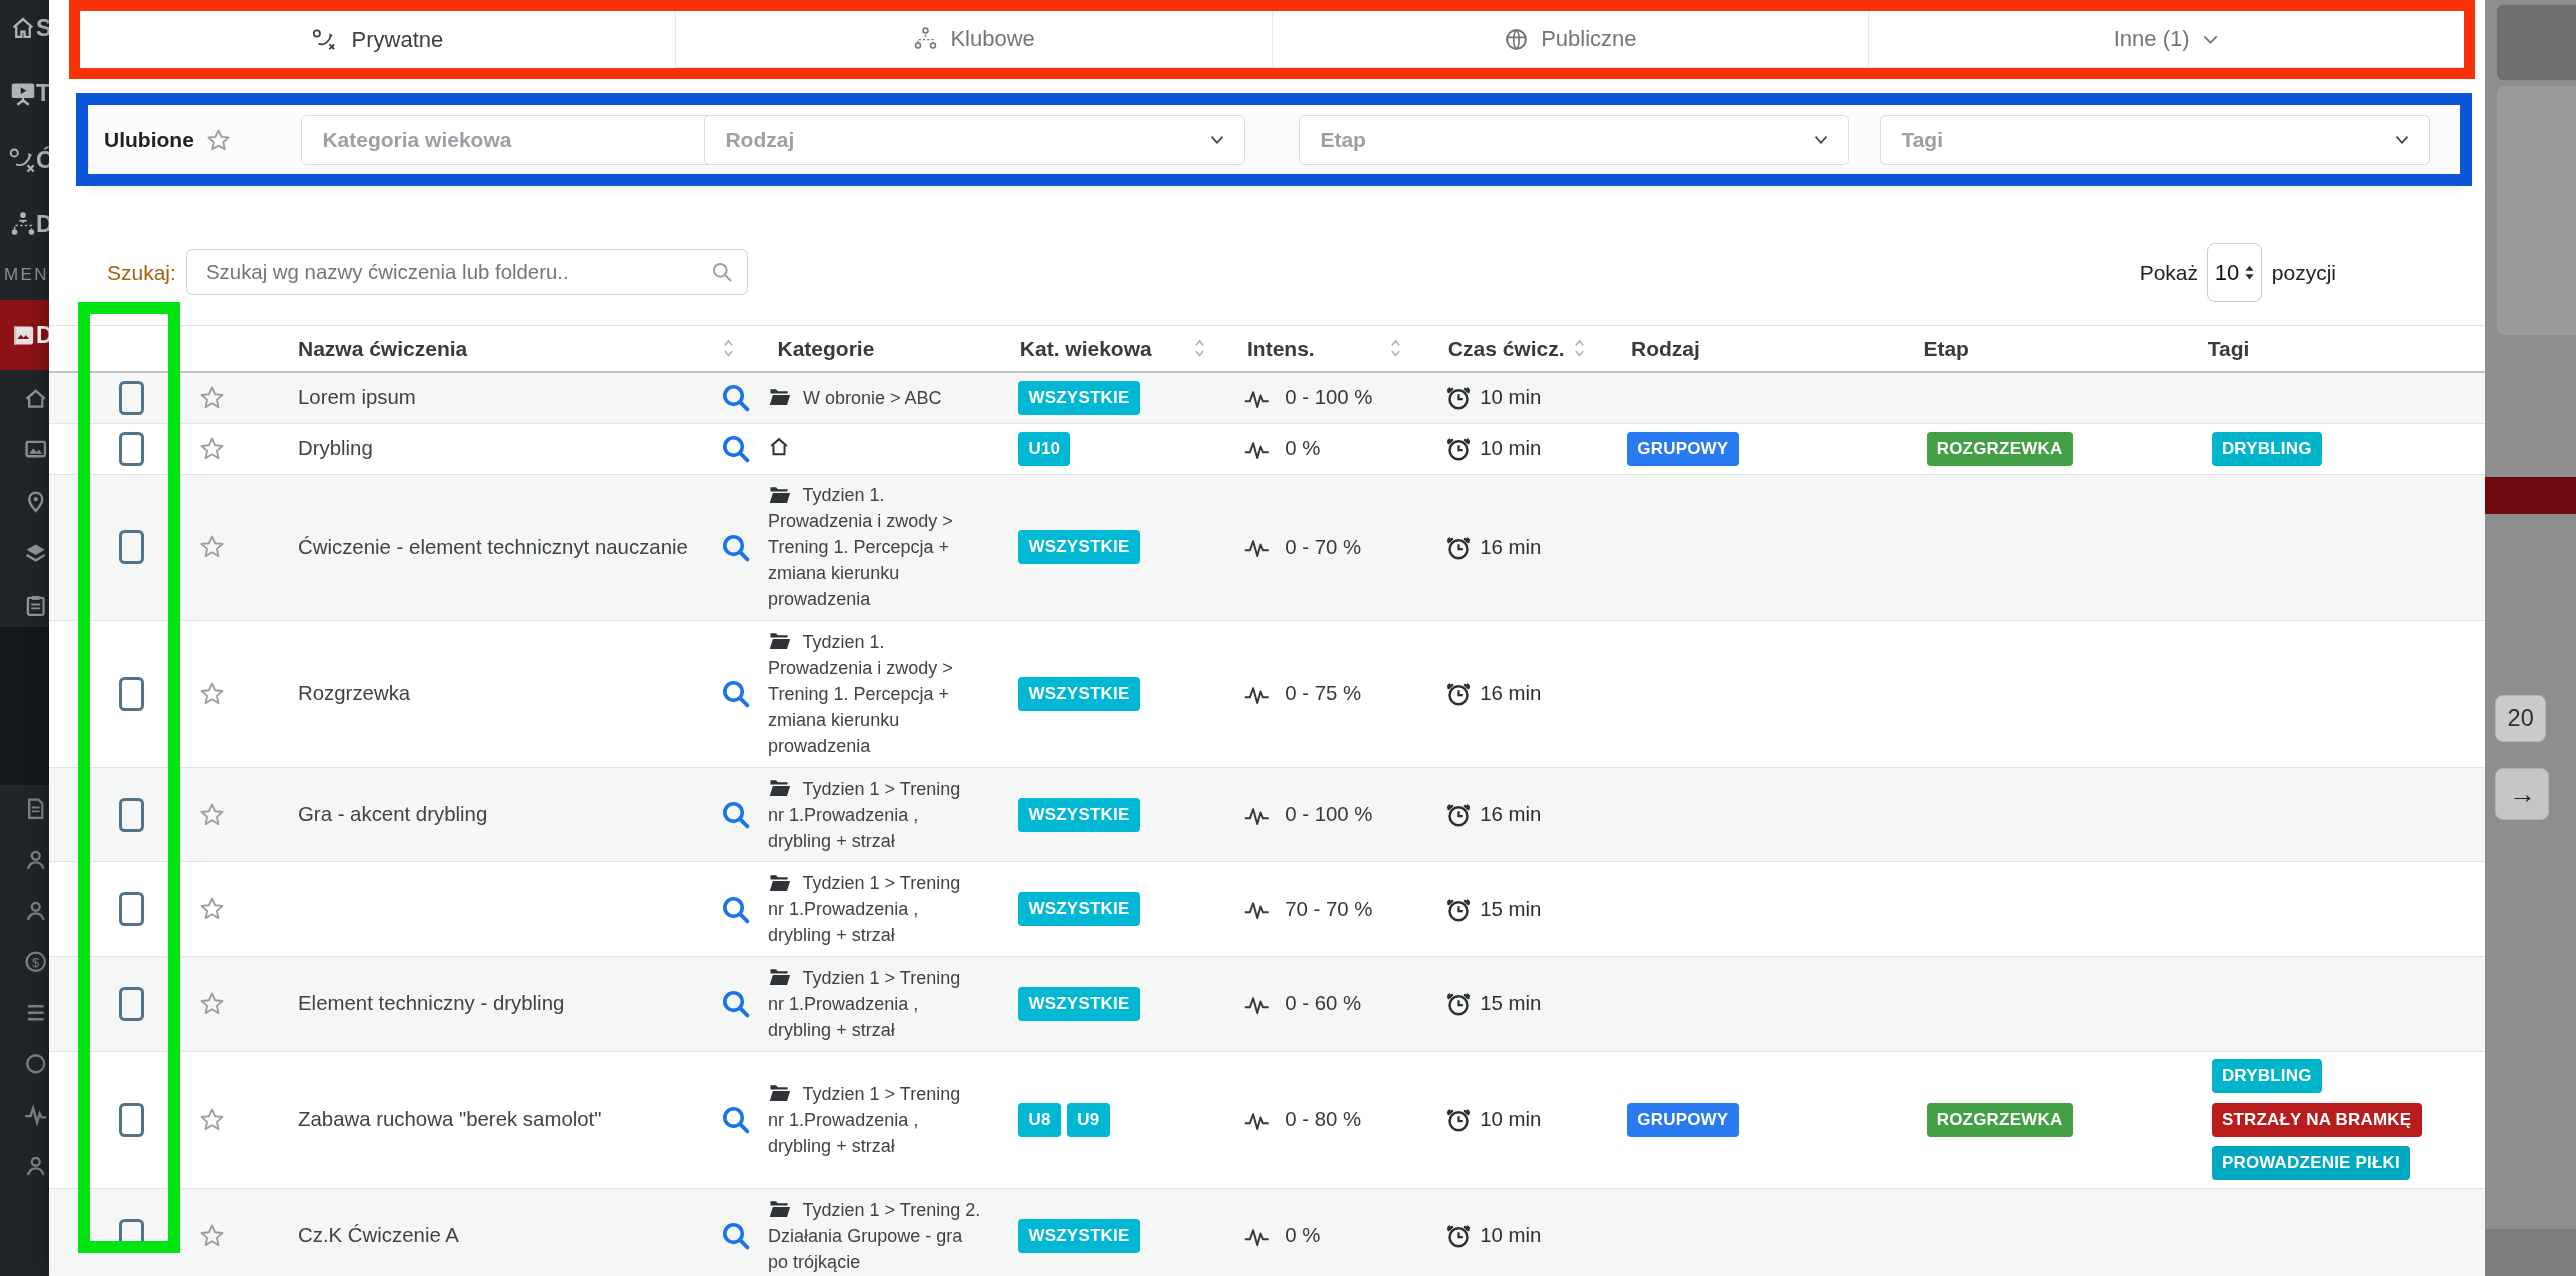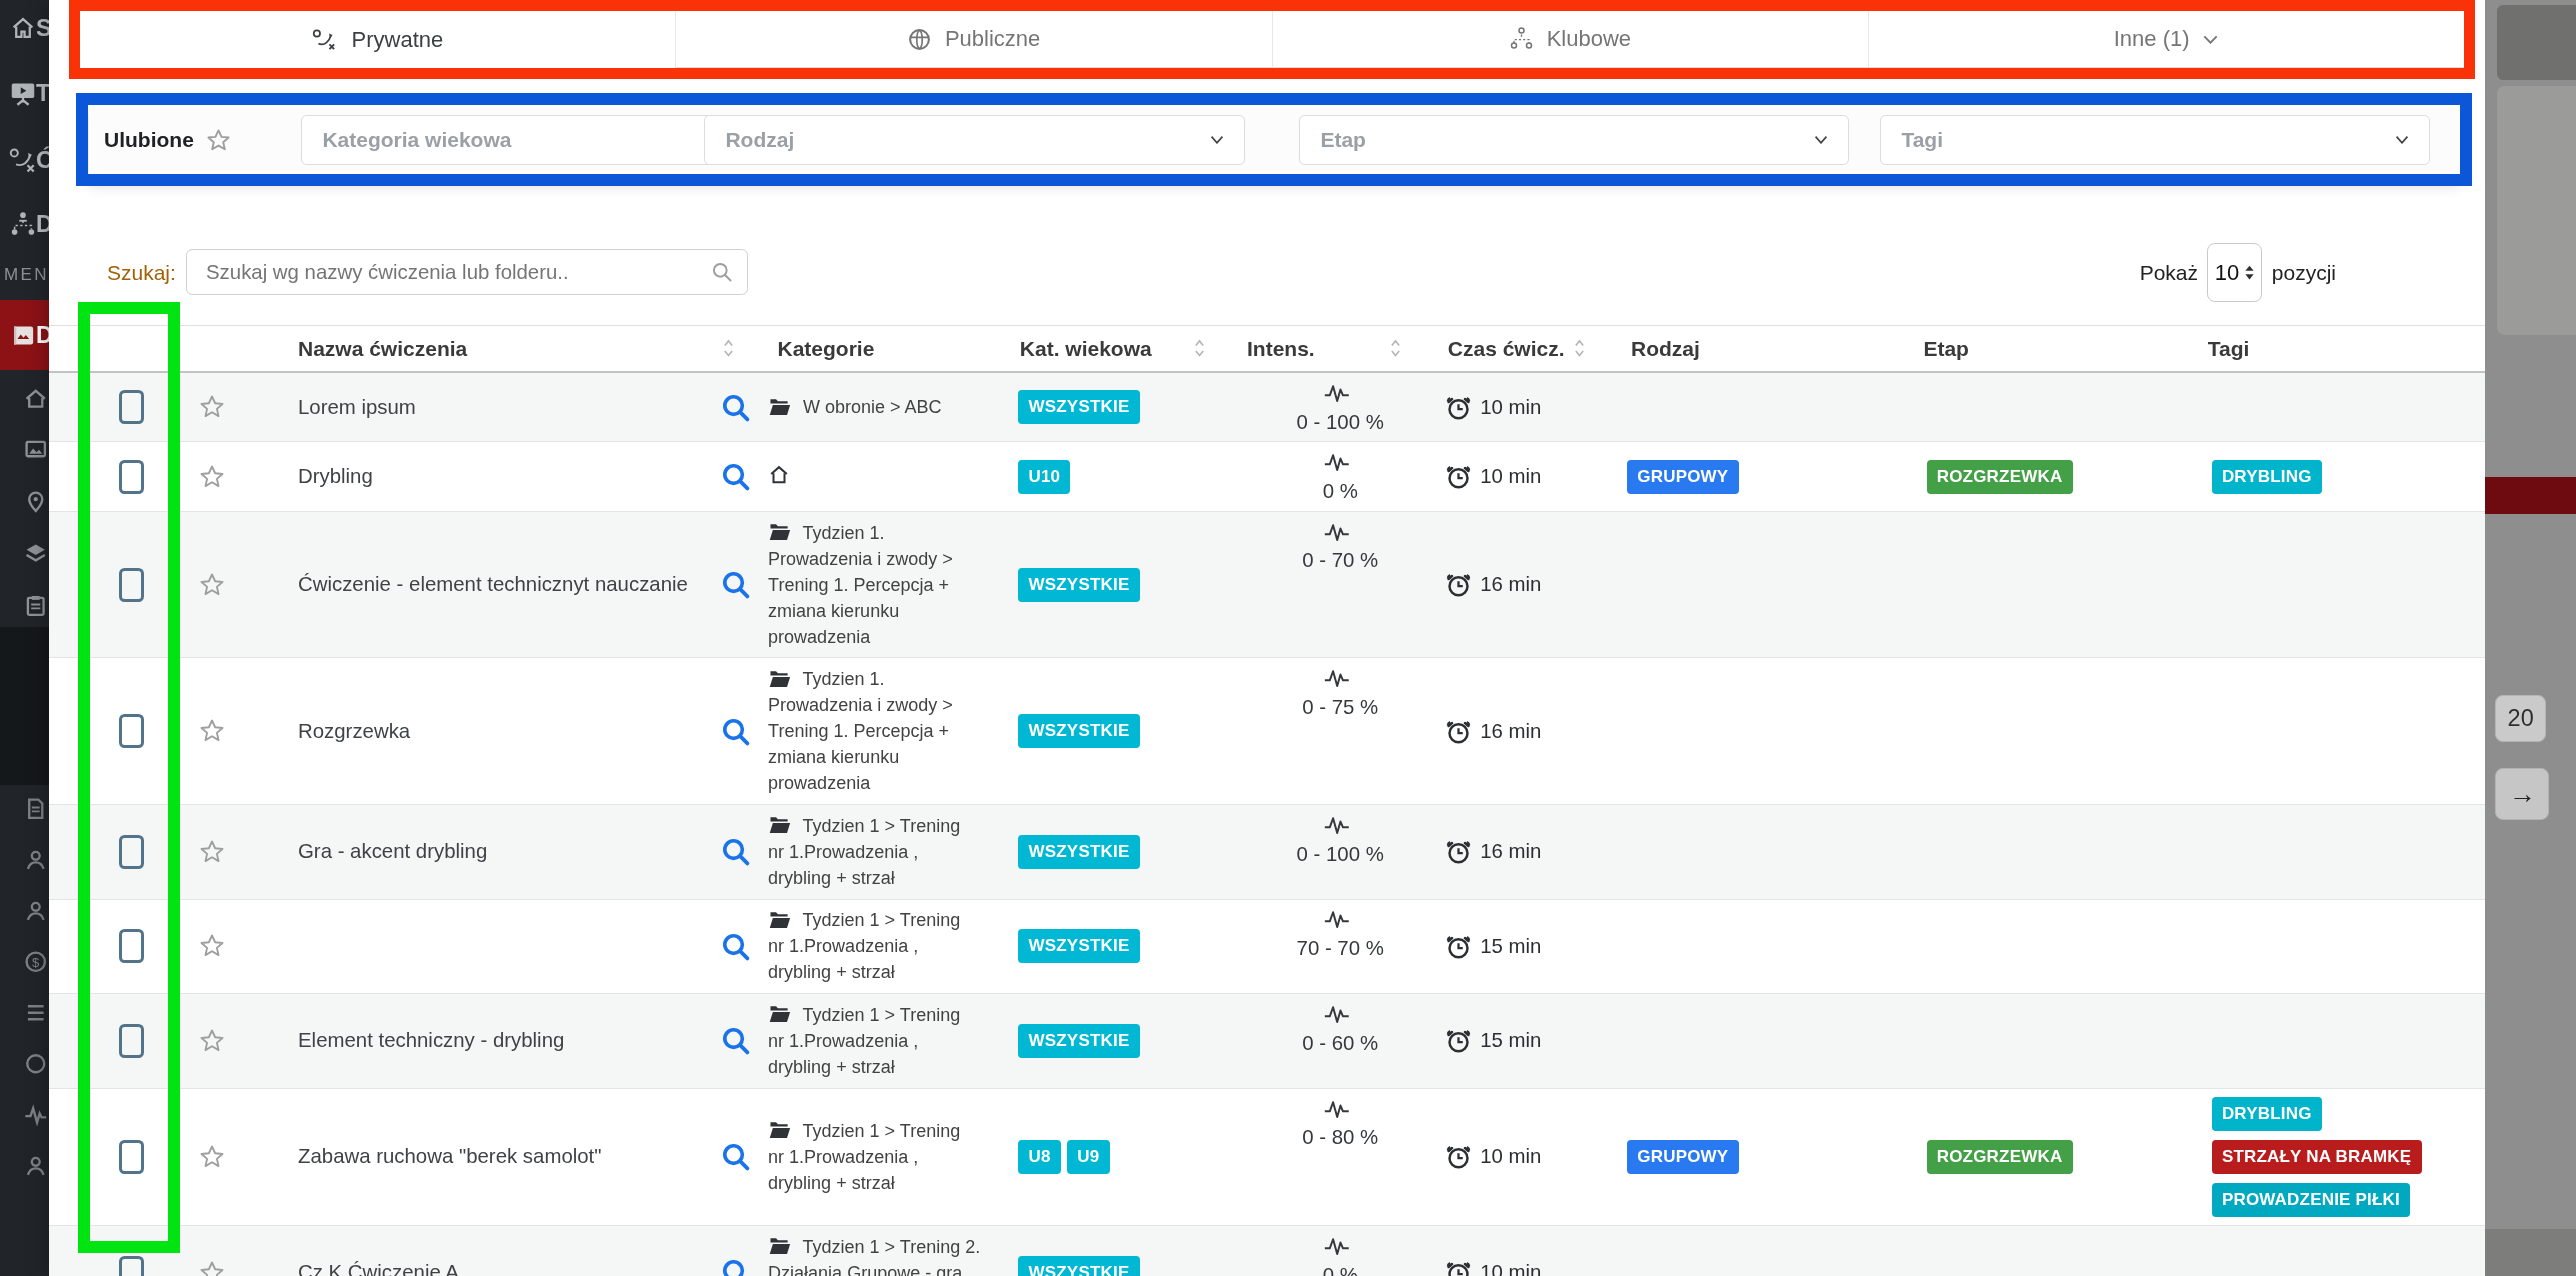--- a/index.html
+++ b/index.html
@@ -69,21 +69,21 @@
   .h-tagi { grid-column:12; padding-left:11.8px; }
 
   .c-check { grid-column:2; justify-content:center; }
   .c-star { grid-column:3; padding-left:17px; }
   .c-name { grid-column:4; padding-left:23px; font-size:20.4px; color:#3f4346; }
   .c-mag { grid-column:5; justify-content:center; }
   .c-kat { grid-column:6; padding-left:3.1px; font-size:18px; color:#424242; line-height:26px; }
   .c-kat .loc { max-width:213px; }
   .c-kat svg { vertical-align:-3.9px; margin-right:6.3px; }
   .c-age { grid-column:7; padding-left:6.3px; gap:6.3px; }
-  .c-int { grid-column:8; padding-left:20.4px; gap:7.8px; font-size:20.4px; color:#35393c;flex-direction:column; }
+  .c-int { grid-column:8; padding-left:20.4px; gap:7.8px; font-size:20.4px; color:#35393c; }
   .c-time{ grid-column:9; padding-left:9.4px; gap:7.8px; font-size:20.4px; color:#2c2f31; }
   .c-rodzaj { grid-column:10; padding-left:3.1px; }
   .c-etap { grid-column:11; padding-left:12.5px; }
   .c-tagi { grid-column:12; padding-left:15.7px; flex-direction:column; align-items:flex-start; justify-content:center; gap:9.4px; }
 
   .checkbox { width:25px; height:34px; border:3.1px solid #527389; border-radius:5.5px; background:transparent; cursor:pointer; }
   .badge { display:inline-block; color:#fff; font-size:17px; font-weight:700; padding:7px 10.2px; border-radius:3.9px;
     letter-spacing:0.2px; white-space:nowrap; }
   .b-age { background:var(--age-badge,#00b8d4); }
   .b-blue { background:var(--type-badge,#2979f0); }
@@ -245,34 +245,34 @@
     <div class="tab active">
       <svg width="27" height="23.5" viewBox="0 0 34 30">
           <circle cx="6" cy="7" r="4" fill="none" stroke="#3c4043" stroke-width="2.2"></circle>
           <path d="M8 20c8 3 14-3 16-11" fill="none" stroke="#3c4043" stroke-width="2.2"></path>
           <path d="M21.5 7l4.5 2-3 4z" fill="#3c4043"></path>
           <path d="M22 21l6 6M28 21l-6 6" stroke="#3c4043" stroke-width="2.4"></path>
         </svg>
       <span>Prywatne</span>
     </div>
     <div class="tab">
-      <svg width="25" height="25" viewBox="0 0 24 24">
-          <circle cx="12" cy="12" r="9" fill="none" stroke="#757575" stroke-width="2"></circle>
-          <path d="M12 3c-3.5 2.5-3.5 15.5 0 18M12 3c3.5 2.5 3.5 15.5 0 18M3.4 10h17.2" fill="none" stroke="#757575" stroke-width="1.6"></path>
-        </svg>
-      <span>Publiczne</span>
-    </div>
-    <div class="tab">
       <svg width="25" height="23.5" viewBox="0 0 30 28">
           <circle cx="15" cy="4" r="3" fill="none" stroke="#757575" stroke-width="1.8"></circle>
           <path d="M15 9v5M6 19v-4h18v4" stroke="#757575" stroke-width="1.6" stroke-dasharray="2.5 2.5" fill="none"></path>
           <circle cx="6" cy="22" r="3" fill="none" stroke="#757575" stroke-width="1.8"></circle>
           <circle cx="24" cy="22" r="3" fill="none" stroke="#757575" stroke-width="1.8"></circle>
         </svg>
       <span>Klubowe</span>
+    </div>
+    <div class="tab">
+      <svg width="25" height="25" viewBox="0 0 24 24">
+          <circle cx="12" cy="12" r="9" fill="none" stroke="#757575" stroke-width="2"></circle>
+          <path d="M12 3c-3.5 2.5-3.5 15.5 0 18M12 3c3.5 2.5 3.5 15.5 0 18M3.4 10h17.2" fill="none" stroke="#757575" stroke-width="1.6"></path>
+        </svg>
+      <span>Publiczne</span>
     </div>
     <div class="tab">
       <span>Inne (1)</span>
       <svg width="17" height="11" viewBox="0 0 22 14">
           <path d="M3 3l8 8 8-8" fill="none" stroke="#757575" stroke-width="2.4"></path>
         </svg>
     </div>
   </div>
 
   <div id="filtercard">

